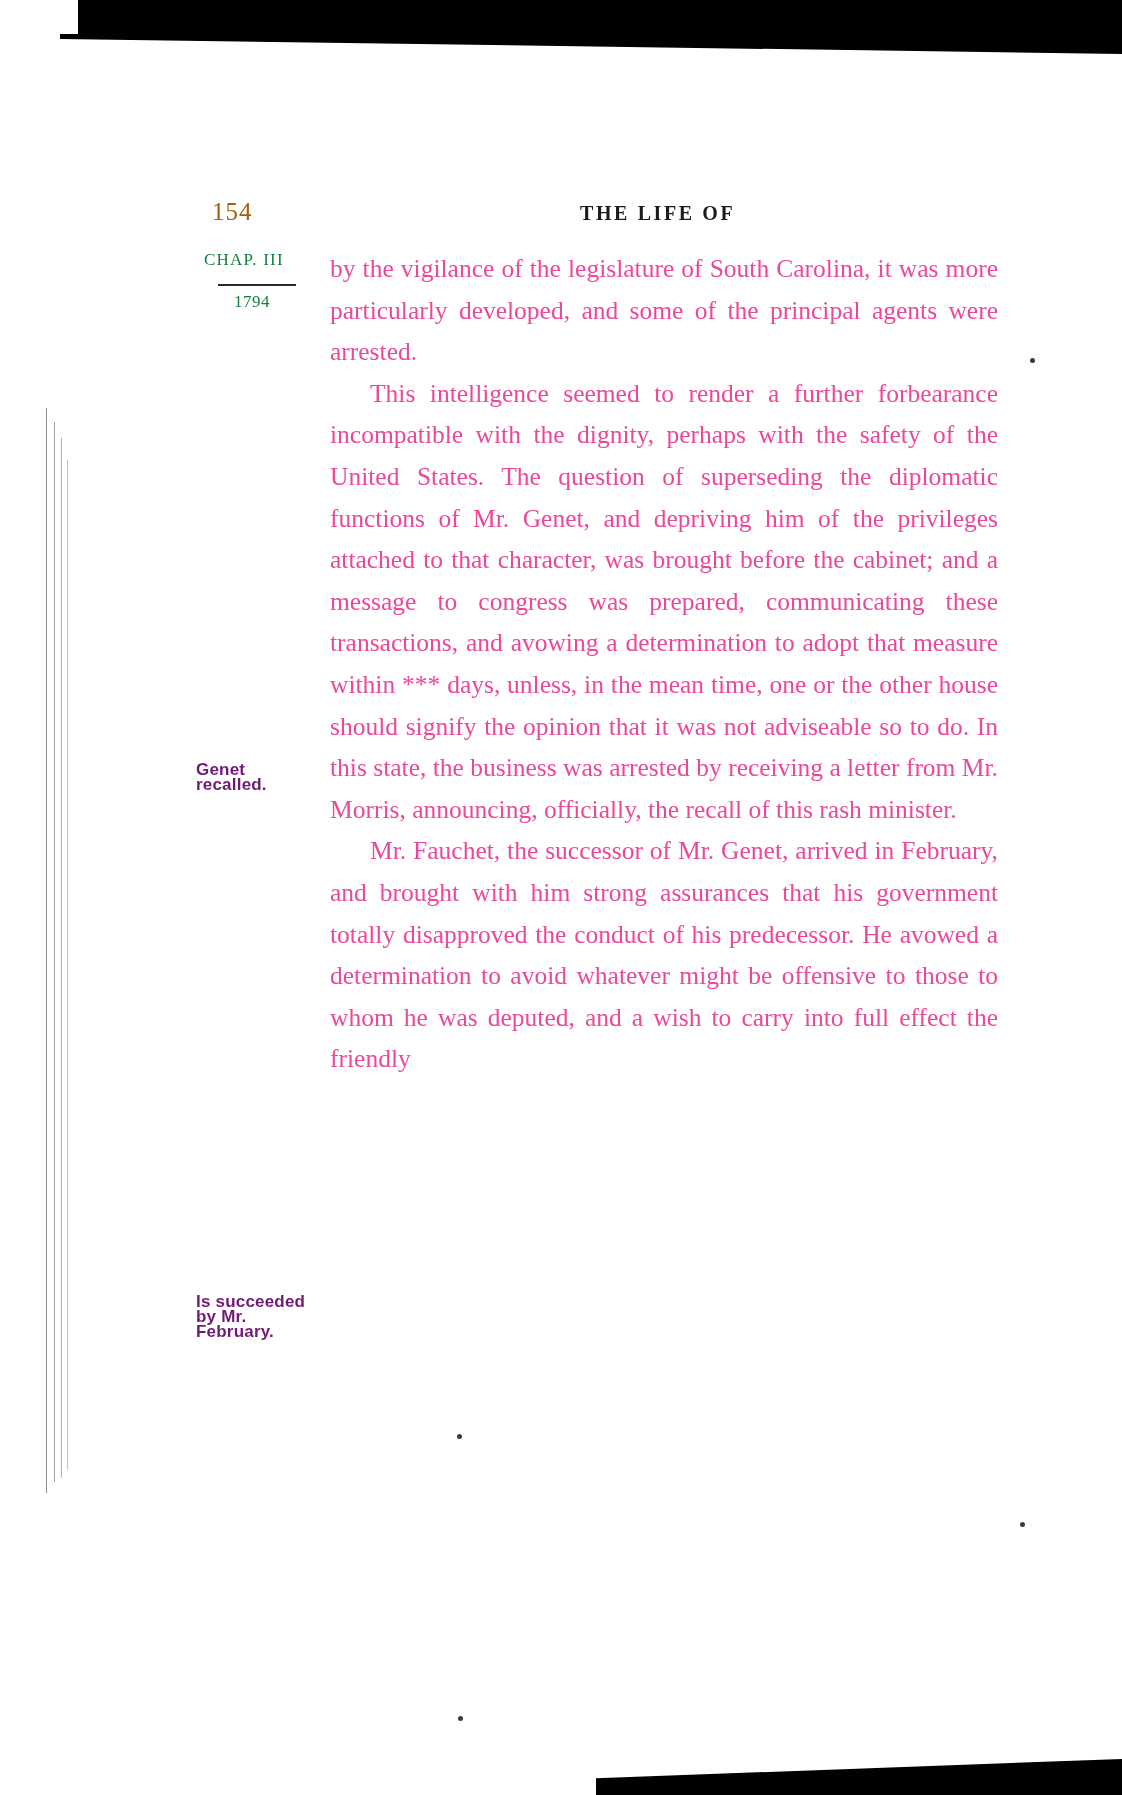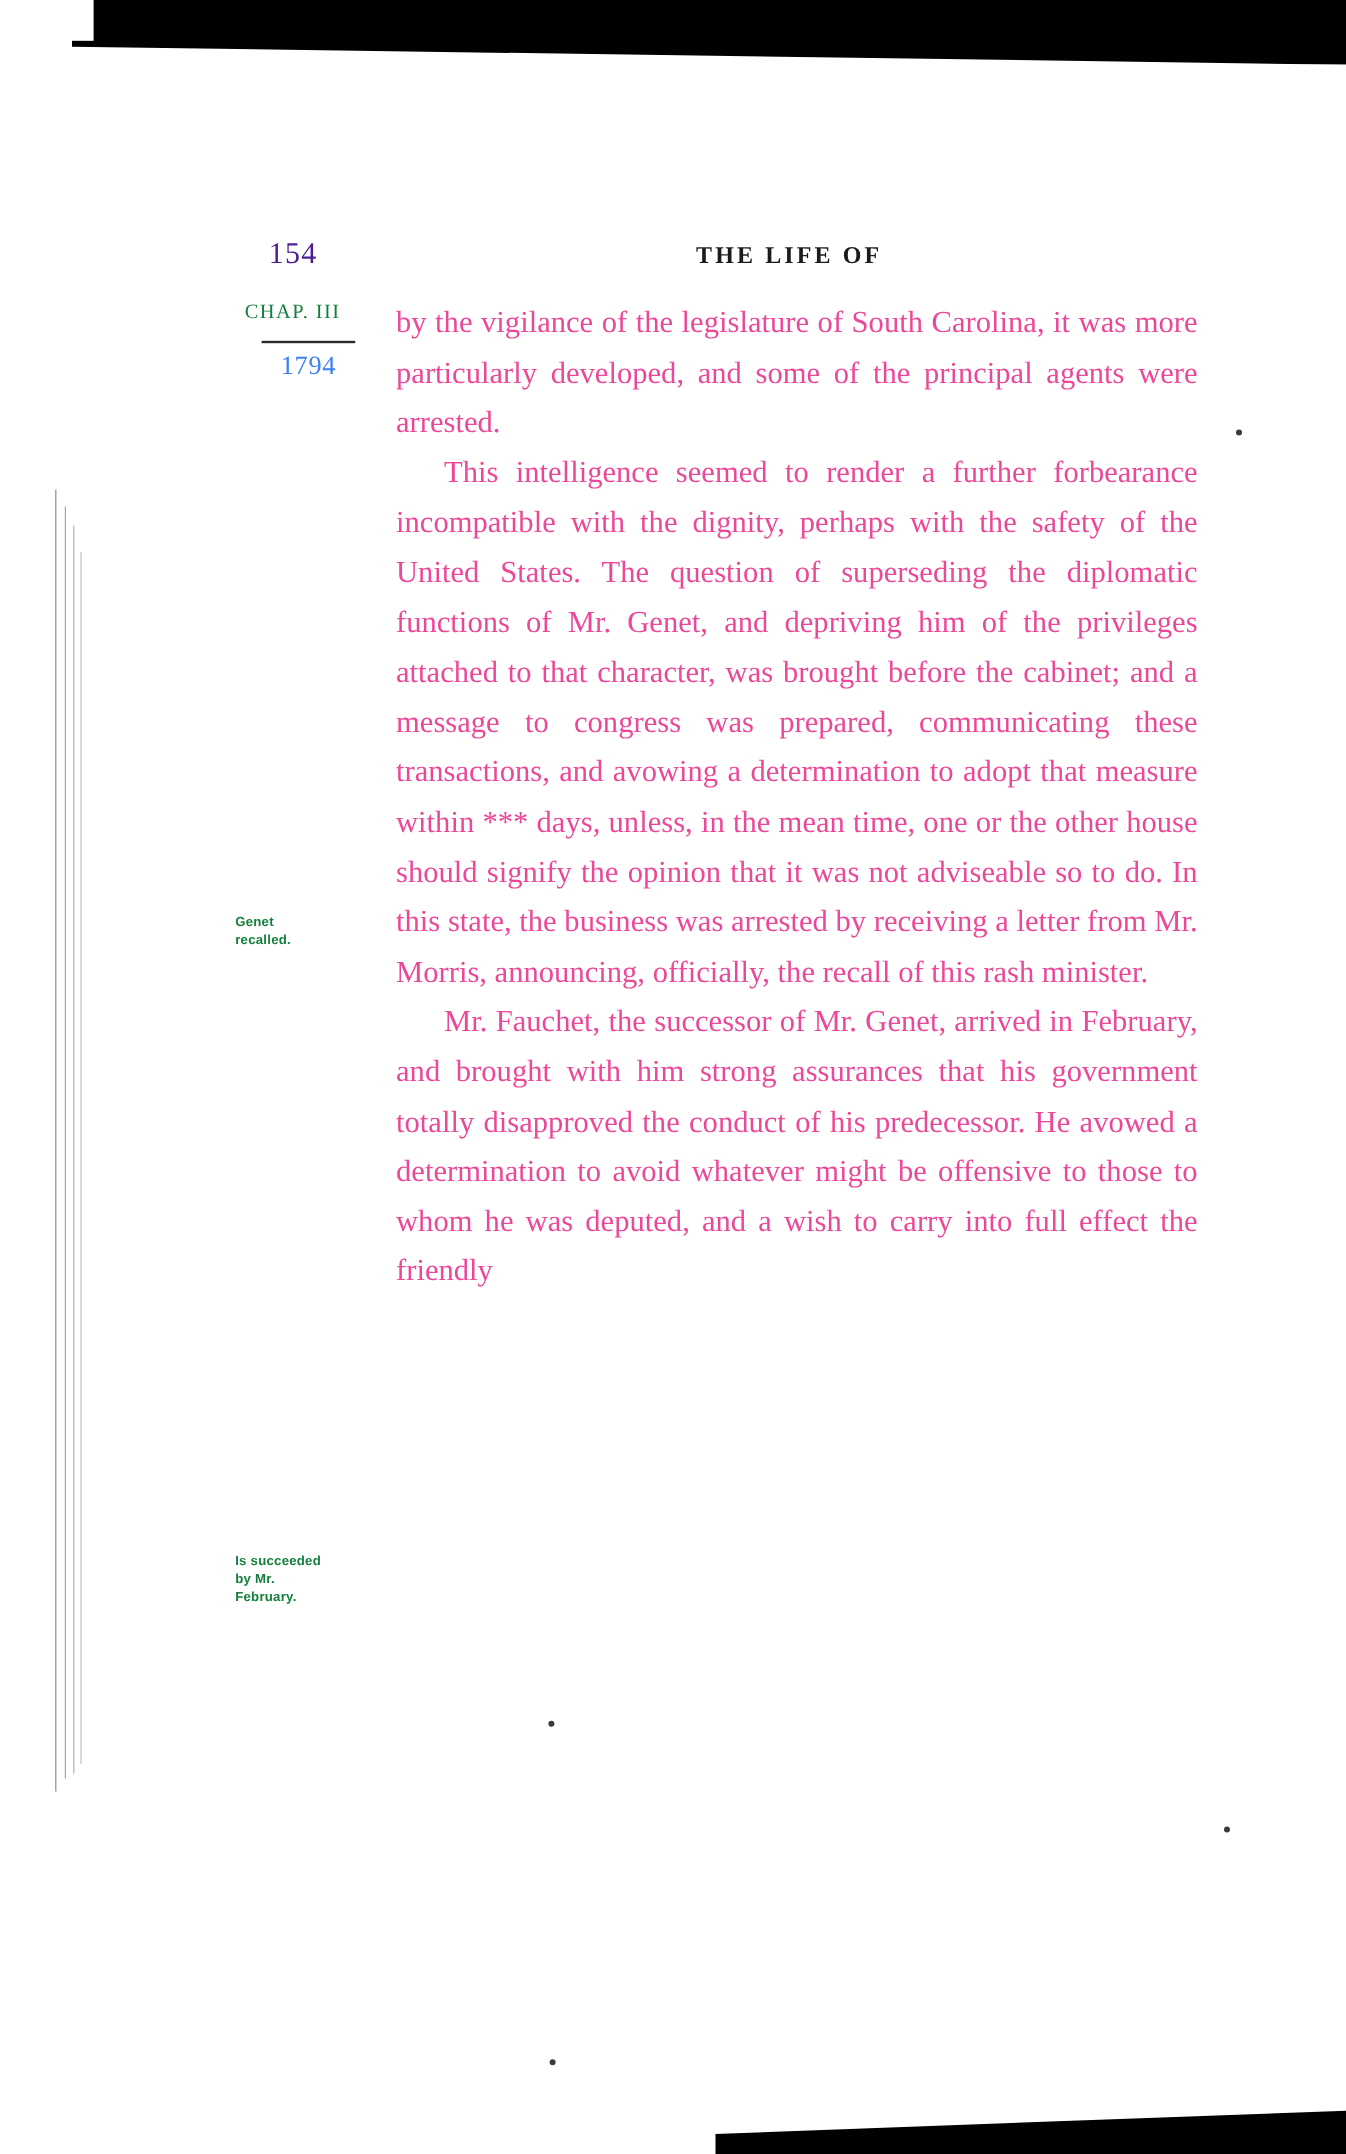--- a/index.html
+++ b/index.html
@@ -76,25 +76,25 @@
 
   .running-head {
     position: absolute;
     top: 198px;
     left: 0;
     width: 1122px;
     height: 30px;
   }
   .folio {
     position: absolute;
-    left: 224px;
+    left: 212px;
     top: 0;
     font-size: 25px;
     letter-spacing: 1px;
-    color: #4c1d95;
+    color: #a16207;
   }
   .head-title {
     position: absolute;
     left: 580px;
     top: 4px;
     font-size: 20px;
     letter-spacing: 2.6px;
     color: #1b1b1b;
     font-weight: bold;
   }
@@ -120,31 +120,31 @@
     left: 22px;
     top: 34px;
     width: 78px;
     height: 2px;
     background: #2a2a2a;
   }
   .chap-year {
     position: absolute;
     left: 38px;
     top: 42px;
-    font-size: 22px;
+    font-size: 17px;
     letter-spacing: 0.5px;
-    color: #3b82f6;
+    color: #15803d;
   }
   .side-note {
     position: absolute;
     font-family: "Liberation Sans", sans-serif;
-    font-size: 11px;
+    font-size: 17px;
     line-height: 15px;
     font-weight: bold;
-    color: #15803d;
+    color: #701a75;
     letter-spacing: 0.2px;
   }
   .side-note.n1 { left: 0px; top: 512px; }
   .side-note.n2 { left: 0px; top: 1044px; }
 
   
   .body-col {
     position: absolute;
     left: 330px;
     top: 248px;

